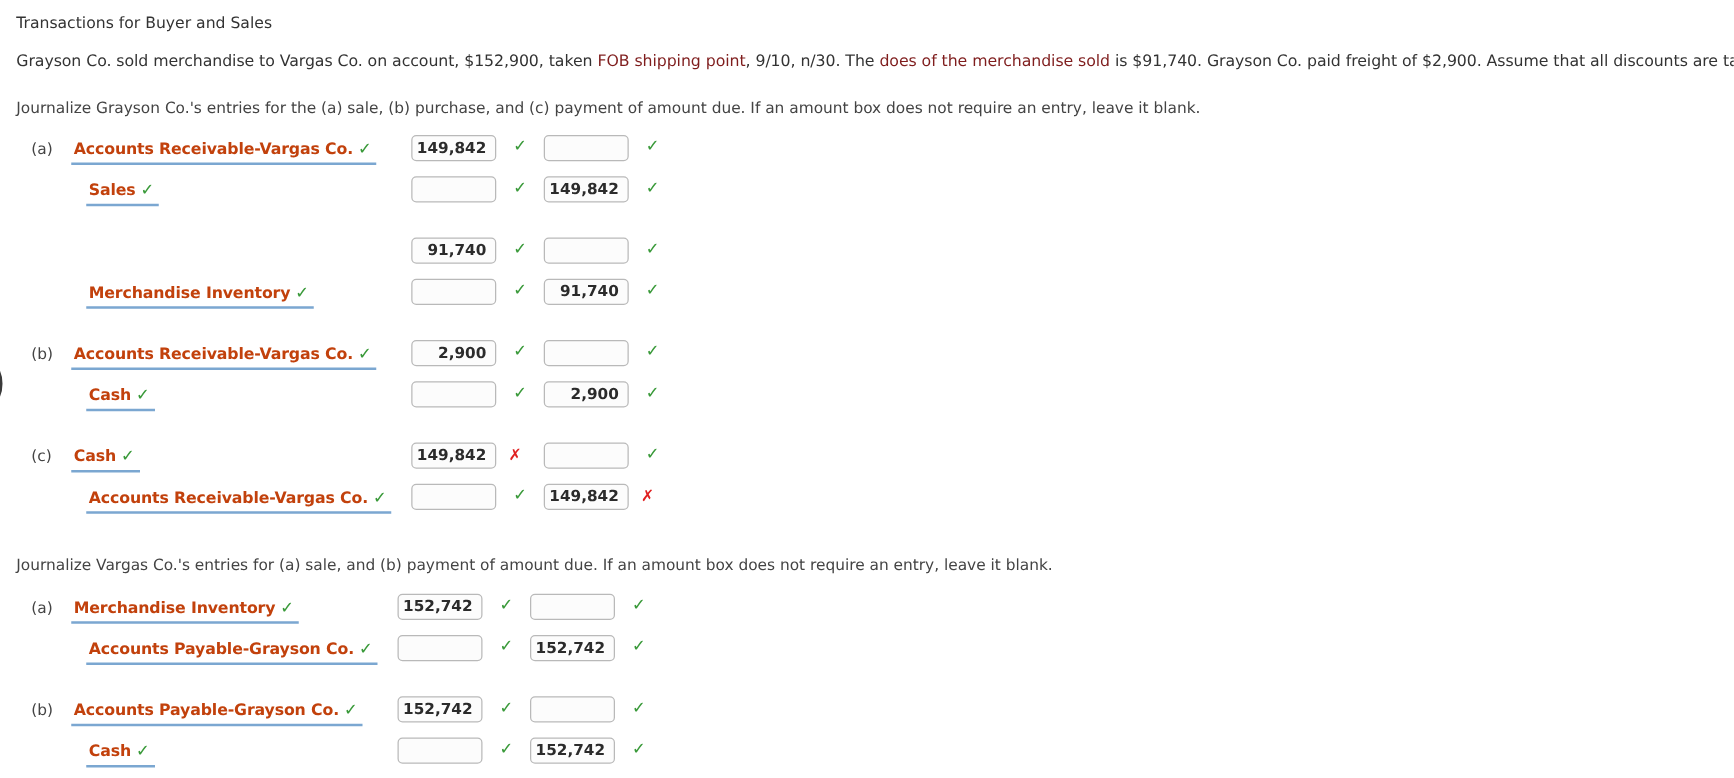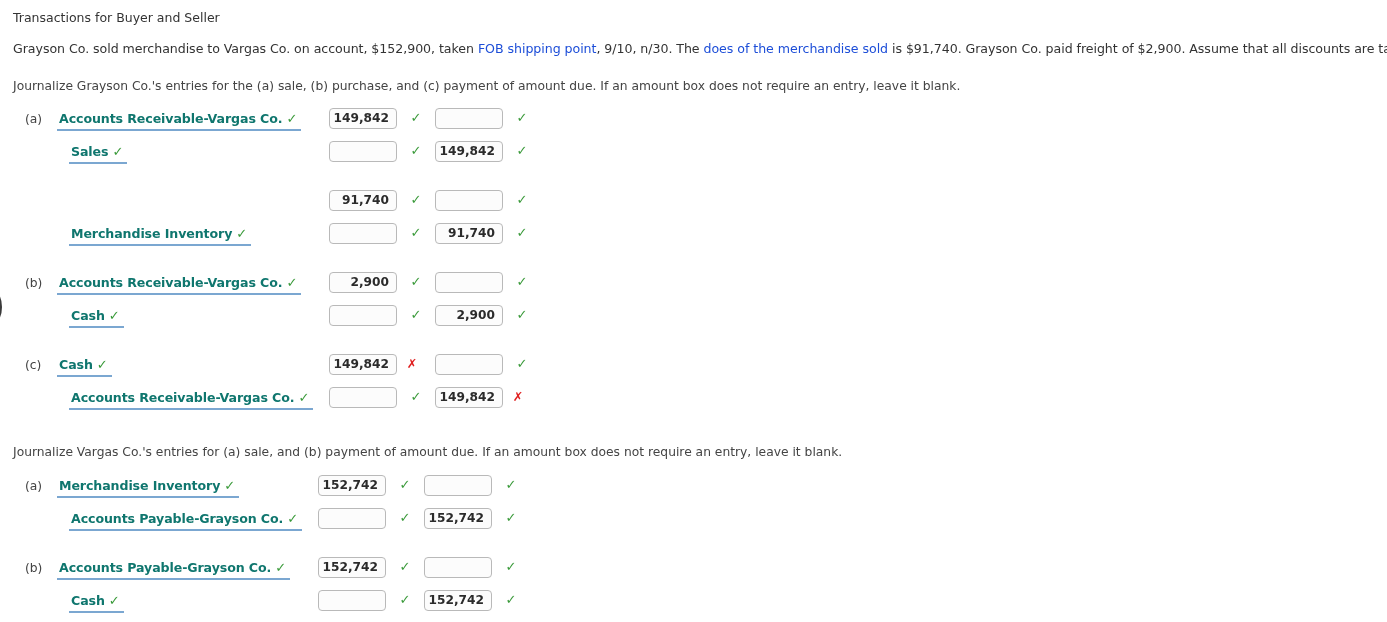--- a/index.html
+++ b/index.html
@@ -46,21 +46,21 @@
 
   .problem-line {
     position: absolute;
     left: 13px;
     top: 41px;
     font-size: 12.6px;
     color: #333;
     white-space: nowrap;
     letter-spacing: -0.05px;
   }
-  .problem-line .hl { color: #1d4ed8; }
+  .problem-line .hl { color: #7f1d1d; }
 
   .instr {
     position: absolute;
     left: 13px;
     font-size: 12.3px;
     color: #444;
     white-space: nowrap;
   }
   .instr.one { top: 79px; }
   .instr.two { top: 445px; }
@@ -81,21 +81,21 @@
   .acct-wrap {
     position: absolute;
     top: 2px;
     border-bottom: 2px solid #7ba7d1;
     padding: 0 4px 2px 2px;
     line-height: 17px;
   }
   .acct {
     font-size: 12.6px;
     font-weight: bold;
-    color: #0f766e;
+    color: #c2410c;
     letter-spacing: -0.1px;
   }
   .chk {
     color: #3a9a3a;
     font-weight: bold;
     font-size: 13px;
     margin-left: 4px;
     display: inline-block;
   }
   .xmark {
@@ -128,21 +128,21 @@
     text-align: center;
   }
 </style>
 </head>
 <body>
 
 <div class="edge-arc"></div>
 
 <div class="page">
 
-  <div class="title">Transactions for Buyer and Seller</div>
+  <div class="title">Transactions for Buyer and Sales</div>
 
   <div class="problem-line">
     <span>Grayson Co. sold merchandise to Vargas Co. on account, $152,900, taken </span><span class="hl">FOB shipping point</span><span>, 9/10, n/30. The </span><span class="hl">does of the merchandise sold</span><span> is $91,740. Grayson Co. paid freight of $2,900. Assume that all discounts are taken.</span>
   </div>
 
   <div class="instr one">Journalize Grayson Co.'s entries for the (a) sale, (b) purchase, and (c) payment of amount due. If an amount box does not require an entry, leave it blank.</div>
   <div class="instr two">Journalize Vargas Co.'s entries for (a) sale, and (b) payment of amount due. If an amount box does not require an entry, leave it blank.</div>
 
   <div id="rows-host">
       <div class="jrow" style="top: 108px; left: 0px; width: 1387px;">

